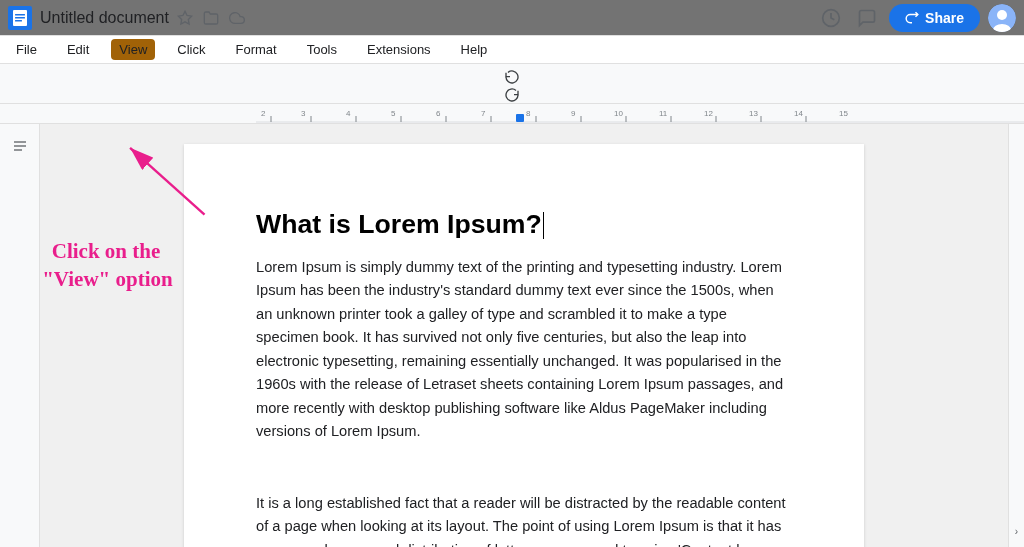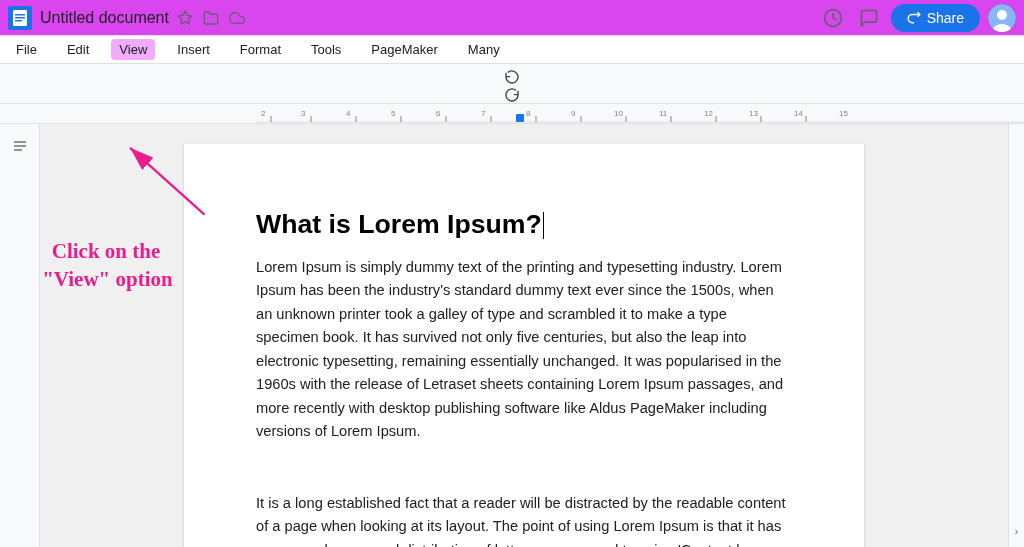--- a/index.html
+++ b/index.html
@@ -2,21 +2,21 @@
 <html><head>
   <meta charset="utf-8">
   <style>
     * { margin: 0; padding: 0; box-sizing: border-box; }
     body { font-family: Arial, sans-serif; font-size: 13px; background: #f0f0f0; width: 1024px; height: 547px; overflow: hidden; }
 
     
     #title-bar {
       display: flex;
       align-items: center;
-      background: #d946ef;
+      background: #737373;
       padding: 4px 8px;
       height: 36px;
       border-bottom: 1px solid #e0e0e0;
     }
     .doc-icon {
       width: 24px; height: 24px; margin-right: 8px; flex-shrink: 0;
     }
     .doc-title {
       font-size: 16px; color: #202124; font-weight: normal; margin-right: 6px;
     }
@@ -30,21 +30,21 @@
     .title-actions {
       display: flex; align-items: center; gap: 8px;
     }
     .history-btn, .chat-btn {
       width: 28px; height: 28px; display: flex; align-items: center; justify-content: center;
       color: #5f6368; cursor: pointer; border-radius: 50%;
     }
     .share-btn {
       background: #1a73e8; color: #fff; border: none; border-radius: 20px;
       padding: 6px 16px; font-size: 14px; cursor: pointer; display: flex; align-items: center; gap: 6px;
-      font-weight: 400;
+      font-weight: 700;
     }
     .avatar {
       width: 28px; height: 28px; border-radius: 50%; background: #5f6368;
       display: flex; align-items: center; justify-content: center; color: white; font-size: 12px; overflow: hidden;
     }
 
     
     #menu-bar {
       display: flex;
       align-items: center;
@@ -54,21 +54,21 @@
       border-bottom: 1px solid #e0e0e0;
       gap: 14px;
     }
     .menu-item {
       padding: 3px 8px;
       cursor: pointer;
       border-radius: 4px;
       font-size: 13px;
       color: #202124;
     }
-    .menu-item.active { background: #f0abfc; }
+    .menu-item.active { background: #a16207; }
 
     
     #toolbar {
       display: flex;
       align-items: center;
       background: #f8f9fa;
       padding: 4px 8px;
       height: 40px;
       border-bottom: 1px solid #e0e0e0;
       gap: 2px;
@@ -264,25 +264,25 @@
           <ellipse cx="14" cy="26" rx="9" ry="6" fill="#fff"></ellipse>
         </svg>
     </div>
   </div>
 </div>
 
 <div id="menu-bar">
   <span class="menu-item">File</span>
   <span class="menu-item">Edit</span>
   <span class="menu-item active">View</span>
-  <span class="menu-item">Insert</span>
+  <span class="menu-item">Click</span>
   <span class="menu-item">Format</span>
   <span class="menu-item">Tools</span>
-  <span class="menu-item">PageMaker</span>
-  <span class="menu-item">Many</span>
+  <span class="menu-item">Extensions</span>
+  <span class="menu-item">Help</span>
 </div>
 
 <div id="toolbar">
 
   <button class="toolbar-btn" title="Undo">
     <svg width="16" height="16" viewBox="0 0 24 24" fill="none" stroke="currentColor" stroke-width="2">
         <path d="M3 7v6h6"></path>
         <path d="M3 13A9 9 0 1 0 6 6.7"></path>
       </svg>
   </button>

